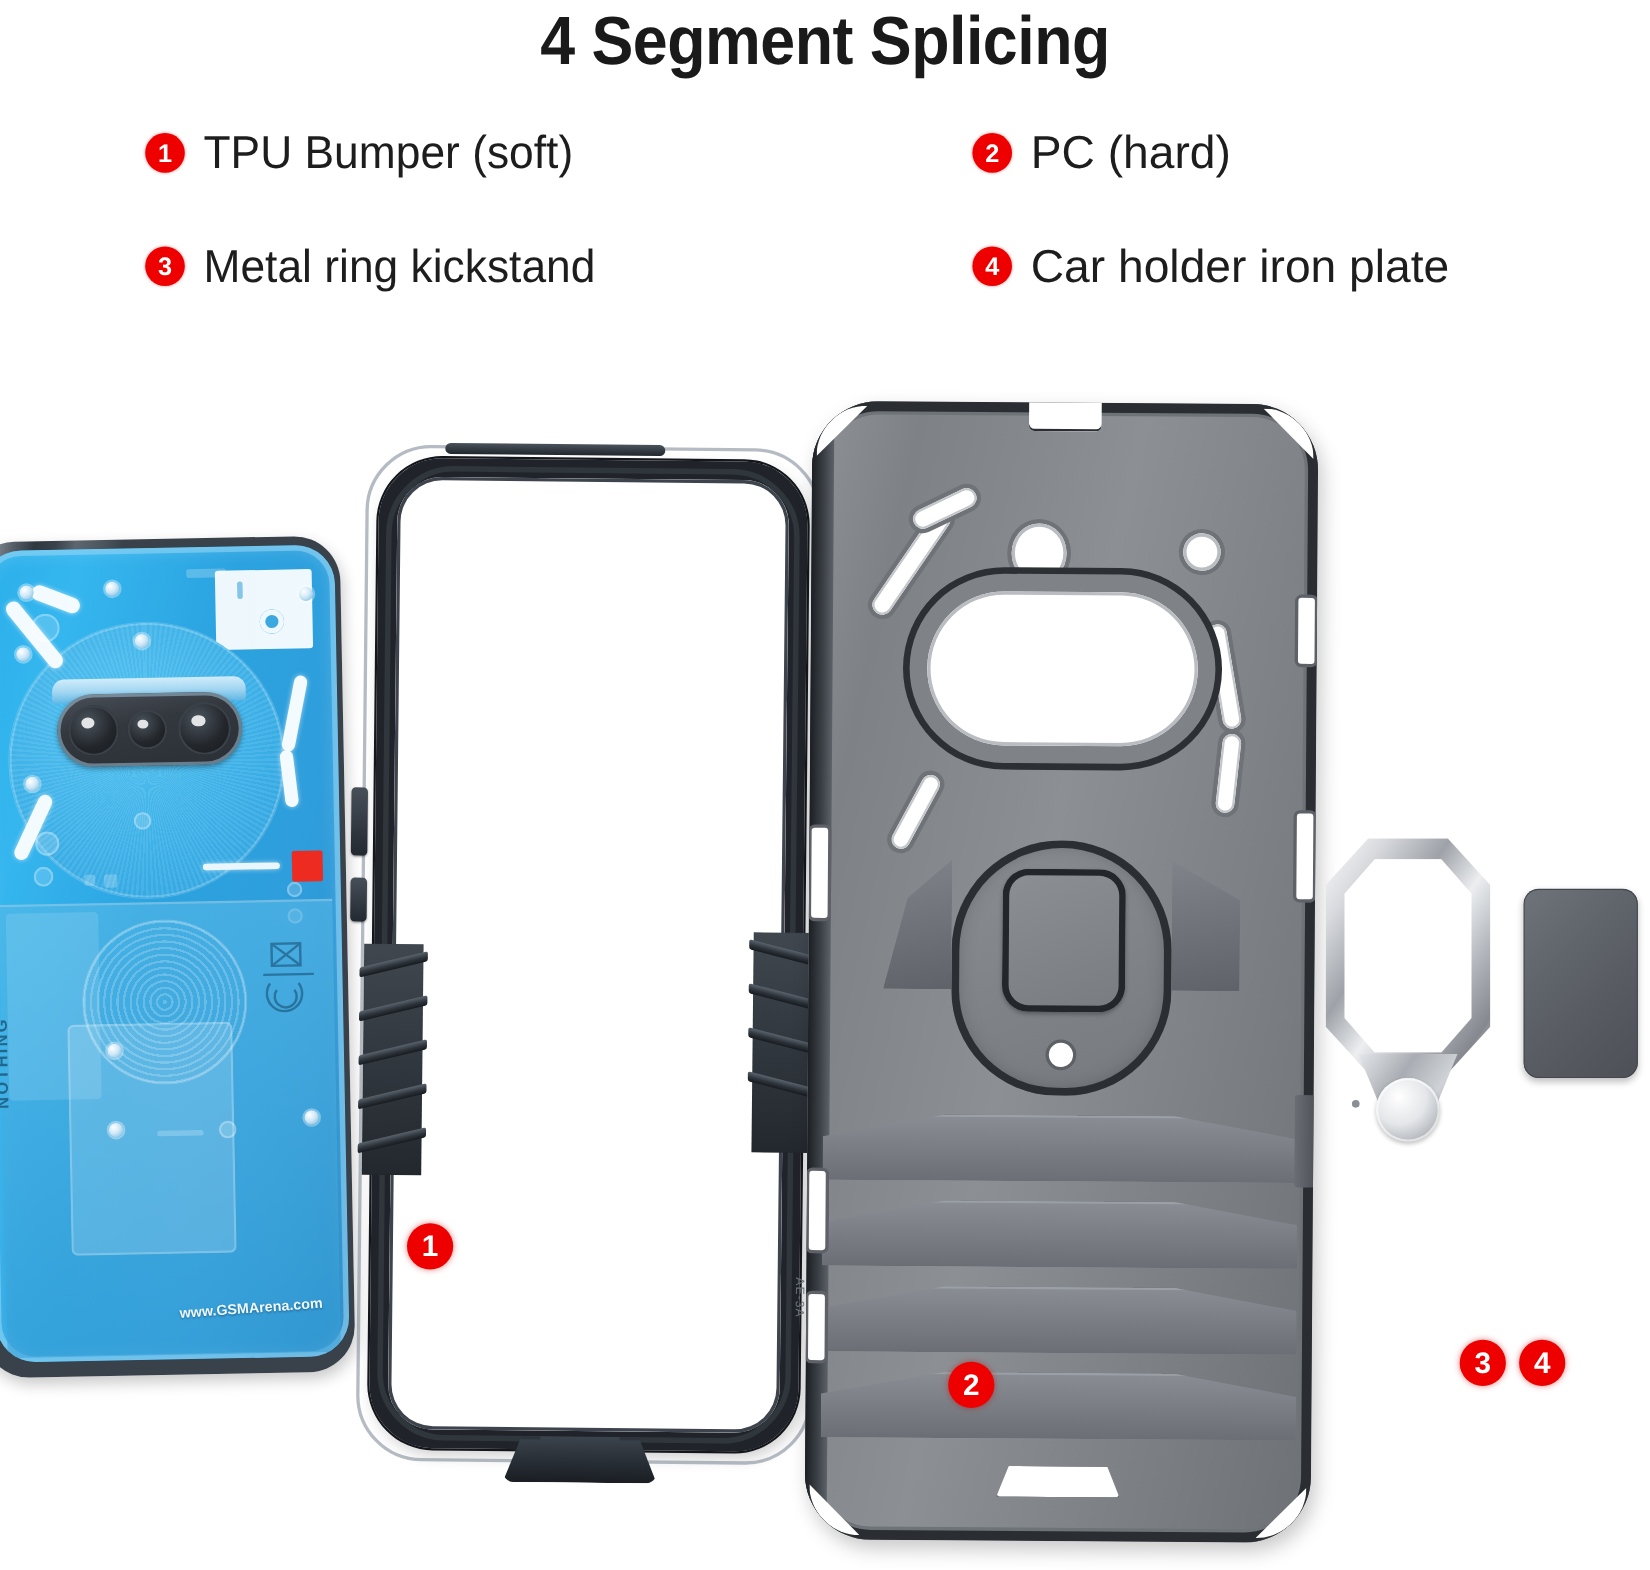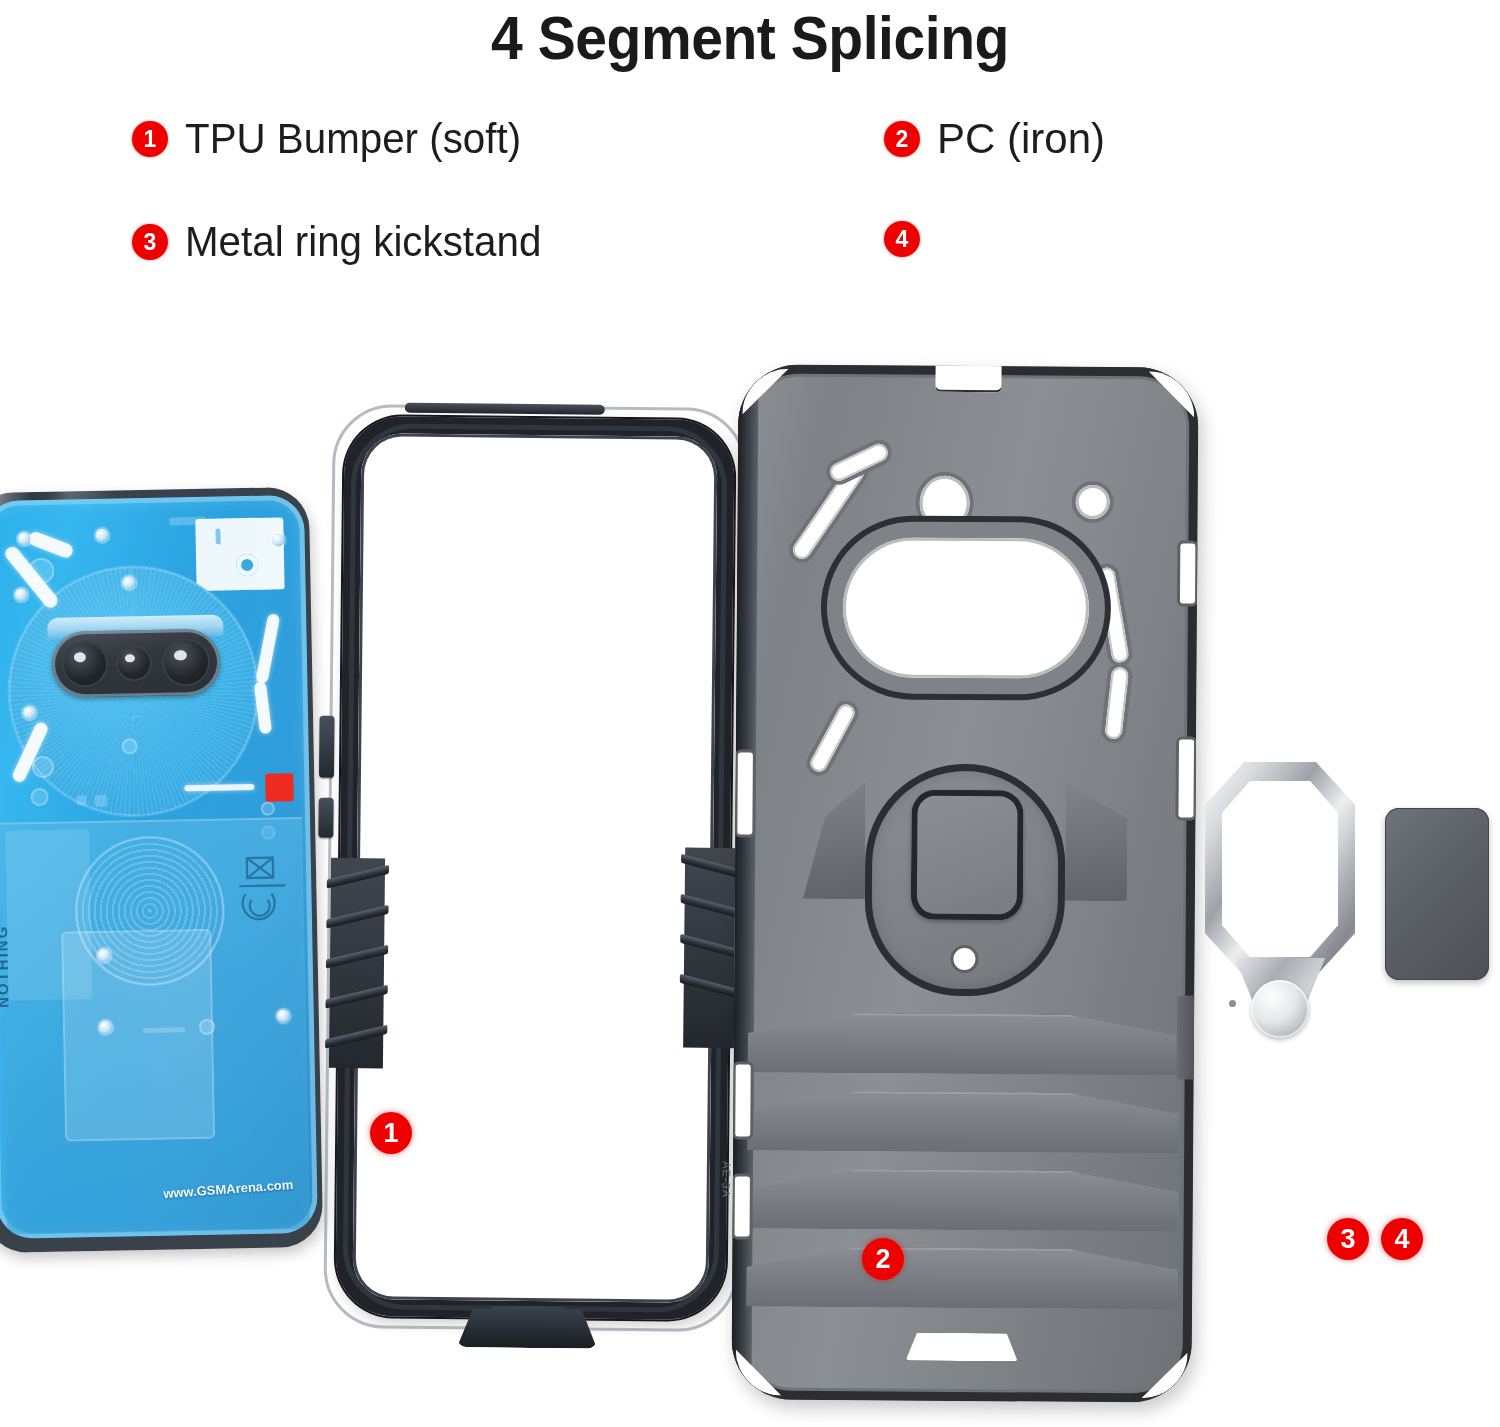--- a/index.html
+++ b/index.html
@@ -382,30 +382,31 @@
 
 <div id="legend">
 
   <div class="legend-item lg-r1 lg-c1">
     <span class="badge">1</span>
     <span class="legend-label">TPU Bumper (soft)</span>
   </div>
 
   <div class="legend-item lg-r1 lg-c2">
     <span class="badge">2</span>
-    <span class="legend-label">PC (iron)</span>
+    <span class="legend-label">PC (hard)</span>
   </div>
 
   <div class="legend-item lg-r2 lg-c1">
     <span class="badge">3</span>
     <span class="legend-label">Metal ring kickstand</span>
   </div>
 
   <div class="legend-item lg-r2 lg-c2">
     <span class="badge">4</span>
+    <span class="legend-label">Car holder iron plate</span>
   </div>
 
 </div>
 
 <div id="stage">
 
   <div class="part" id="phone">
     <div class="pbody">
       <div class="pinner">
 

